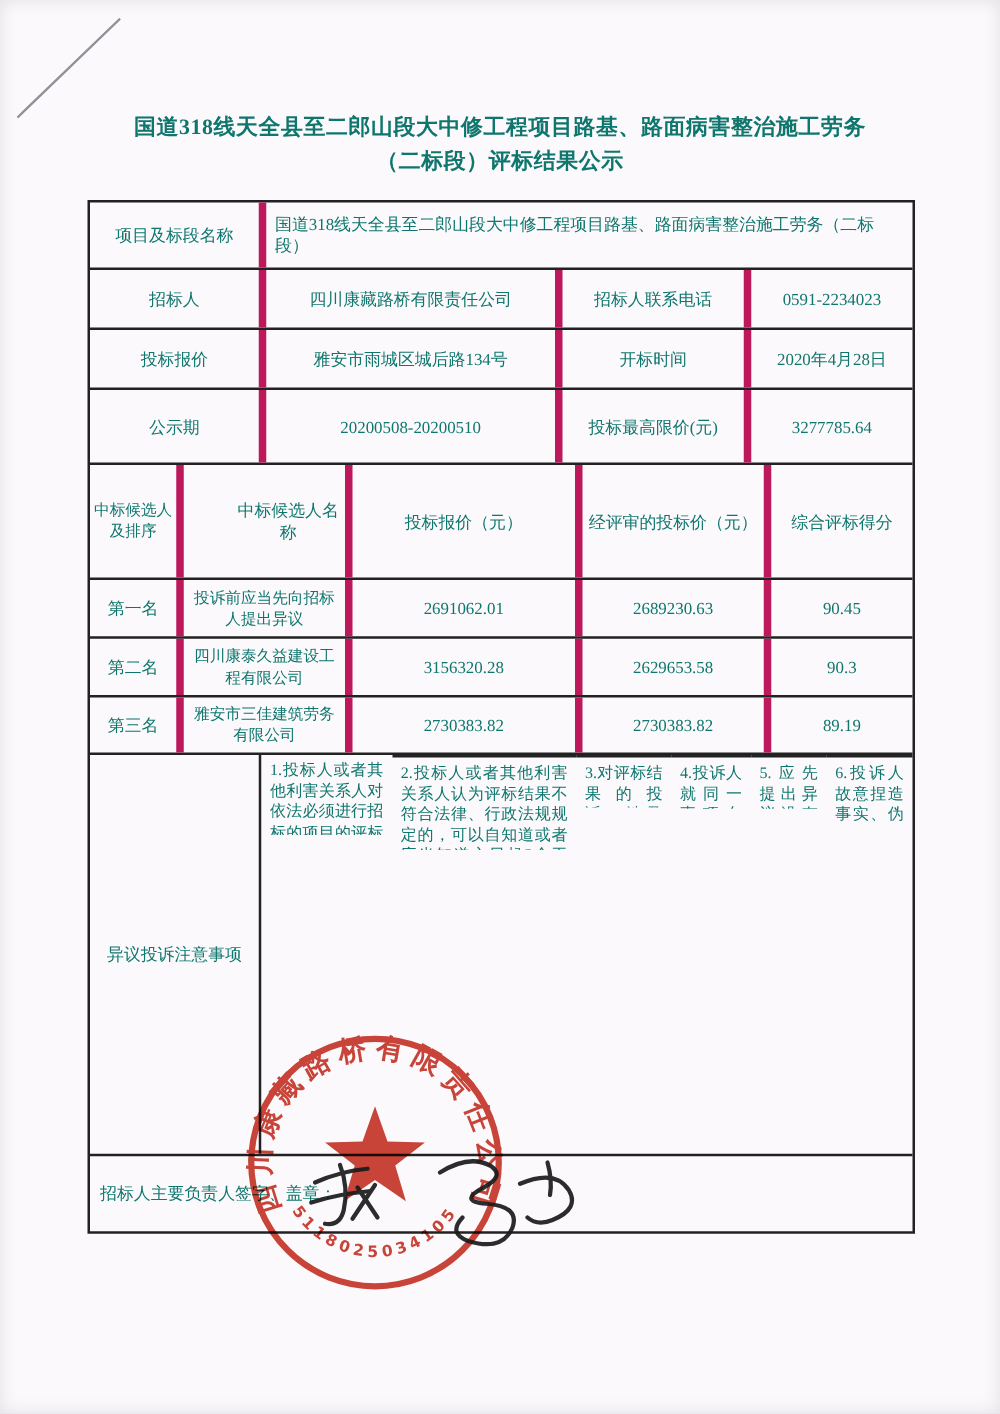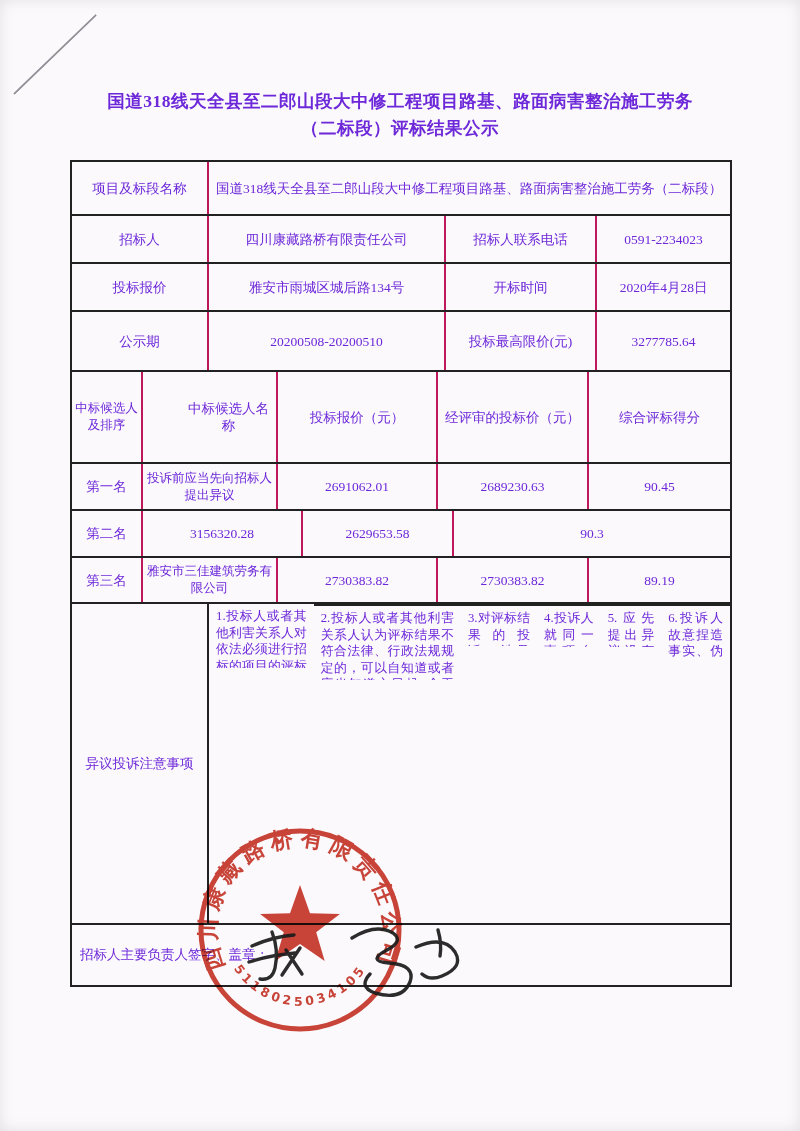--- a/index.html
+++ b/index.html
@@ -1,46 +1,46 @@
 <!DOCTYPE html>
 <html><head>
 <meta charset="utf-8">
 <style>
   html,body{margin:0;padding:0;background:#e8e6ea;}
   .page{
     position:relative;
     width:800px;height:1131px;
     background:#fbf9fb;
     font-family:"Liberation Serif","DejaVu Serif",serif;
-    color:#6d28d9;
+    color:#0f766e;
     overflow:hidden;
     box-shadow:inset 0 0 14px rgba(120,110,125,.18);
   }
   .title{
     position:absolute;top:88px;left:40px;width:720px;
     text-align:center;font-weight:bold;font-size:17.5px;line-height:27px;
     letter-spacing:.5px;
   }
   .tbl{
     position:absolute;left:70px;top:160px;width:662px;
     border:2px solid #222;box-sizing:border-box;background:transparent;
   }
   .row{display:flex;box-sizing:border-box;border-top:2px solid #222;}
   .row:first-child{border-top:none;}
   .cell{
-    box-sizing:border-box;border-left:2px solid #be185d;
+    box-sizing:border-box;border-left:6px solid #be185d;
     display:flex;align-items:center;justify-content:center;
     text-align:center;padding:2px 4px;font-size:13.5px;line-height:17px;
   }
   .cell:first-child{border-left:none;}
   .cell.name{font-size:12.5px;padding:2px 3px;}
   .cell.rankhdr{font-size:12.5px;padding:2px 2px;}
   
   .w-a{width:135px;} .w-b{width:237px;} .w-c{width:151px;} .w-d{width:135px;flex:1;}
-  .k1{width:69px;} .k2{width:135px;padding-left:42px;} .k3{width:160px;} .k4{width:151px;} .k5{width:135px;flex:1;}
+  .k1{width:69px;} .k2{width:135px;padding-left:42px;} .k3{width:184px;} .k4{width:151px;} .k5{width:135px;flex:1;}
   
   .obj-label{width:135px;}
   .obj-body{flex:1;display:flex;flex-direction:row;box-sizing:border-box;border-left:2px solid #222;}
   .para{
     box-sizing:border-box;border-top:2px solid #222;
     font-size:12.8px;line-height:16.5px;text-align:justify;
     padding:4px 7px 0 7px;overflow:hidden;
   }
   .para:first-child{border-top:none;}
   .sig-cell{
@@ -98,20 +98,21 @@
 
     <div class="row" style="height:47px">
       <div class="cell k1">第一名</div>
       <div class="cell k2 name">投诉前应当先向招标人提出异议</div>
       <div class="cell k3">2691062.01</div>
       <div class="cell k4">2689230.63</div>
       <div class="cell k5">90.45</div>
     </div>
     <div class="row" style="height:47px">
       <div class="cell k1">第二名</div>
+      <div class="cell k2 name">四川康泰久益建设工程有限公司</div>
       <div class="cell k3">3156320.28</div>
       <div class="cell k4">2629653.58</div>
       <div class="cell k5">90.3</div>
     </div>
     <div class="row" style="height:46px">
       <div class="cell k1">第三名</div>
       <div class="cell k2 name">雅安市三佳建筑劳务有限公司</div>
       <div class="cell k3">2730383.82</div>
       <div class="cell k4">2730383.82</div>
       <div class="cell k5">89.19</div>

